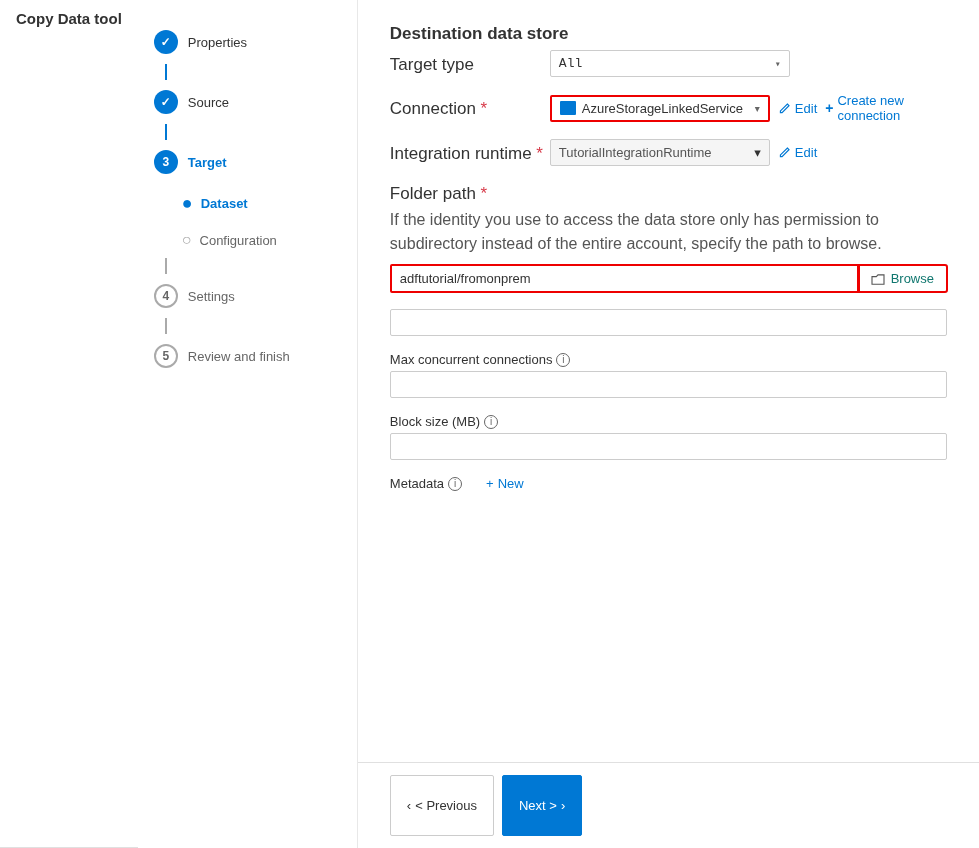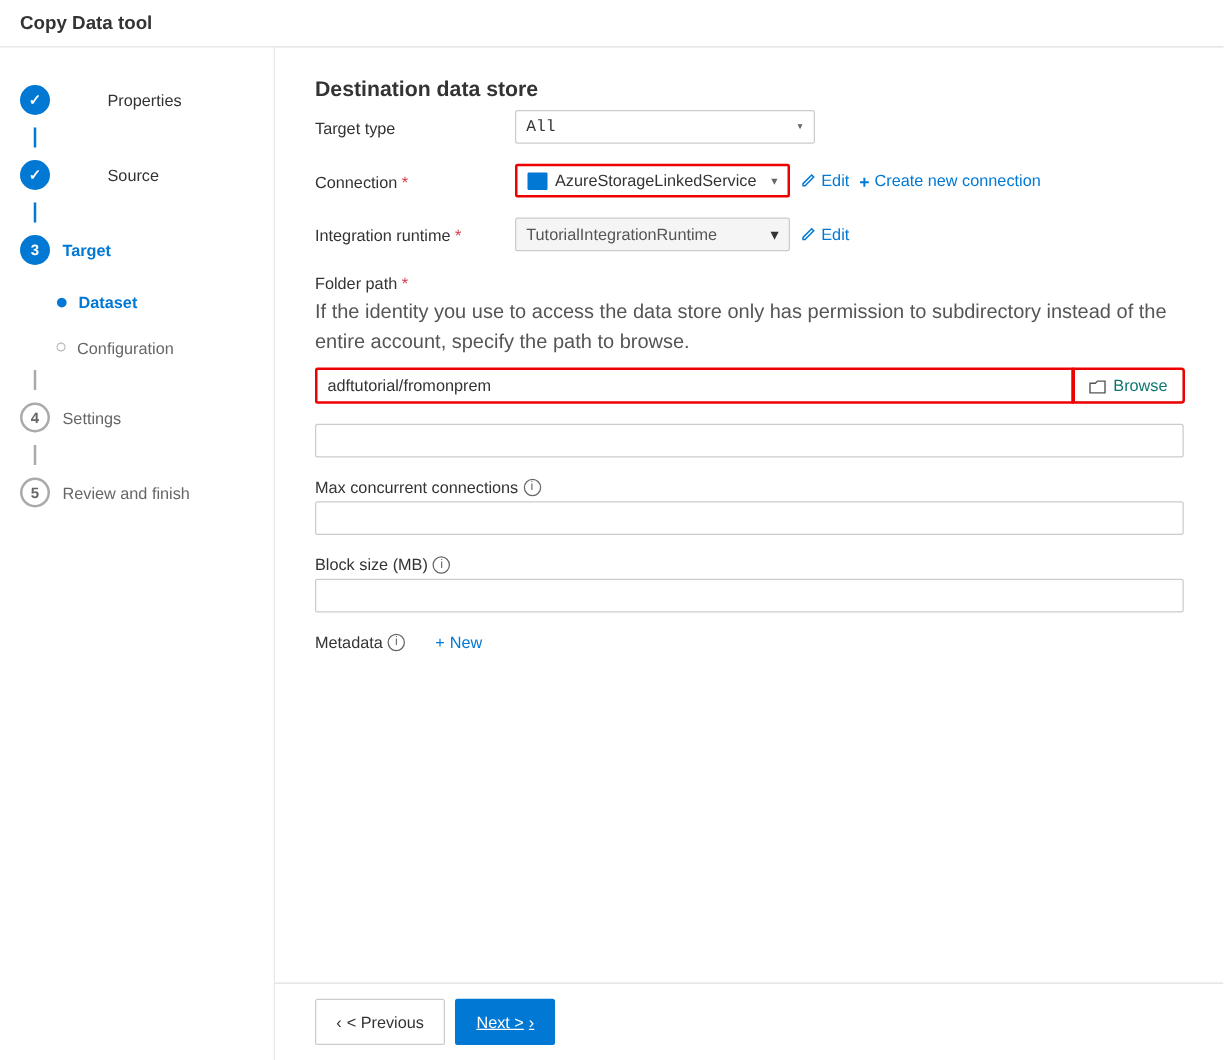--- a/index.html
+++ b/index.html
@@ -1,49 +1,49 @@
 <!DOCTYPE html>
 <html><head>
   <meta charset="utf-8">
   <style>
     * { box-sizing: border-box; margin: 0; padding: 0; }
     body { font-family: 'Segoe UI', Arial, sans-serif; font-size: 13px; color: #333; background: #fff; width: 979px; height: 848px; overflow: hidden; }
     
-    .app-container { display: flex; flex-direction: column; height: 848px; }
+    .app-container { display: flex; flex-direction: row; height: 848px; }
     
     .app-header { padding: 10px 16px; border-bottom: 1px solid #e0e0e0; }
     .app-header h1 { font-size: 15px; font-weight: 600; color: #333; }
     
     .main-content { display: flex; flex: 1; overflow: hidden; }
     
     
     .sidebar { width: 220px; padding: 20px 0; border-right: 1px solid #e8e8e8; background: #fff; }
     .sidebar-item { display: flex; align-items: center; padding: 10px 16px; cursor: pointer; position: relative; }
     .sidebar-item.active { font-weight: 600; }
     .step-circle { width: 24px; height: 24px; border-radius: 50%; display: flex; align-items: center; justify-content: center; font-size: 12px; font-weight: 600; margin-right: 10px; flex-shrink: 0; }
     .step-circle.completed { background: #0078d4; color: #fff; }
     .step-circle.active { background: #0078d4; color: #fff; border: 2px solid #0078d4; }
     .step-circle.pending { background: #fff; color: #666; border: 2px solid #aaa; }
     .step-connector { width: 2px; height: 16px; background: #0078d4; margin-left: 27px; }
     .step-connector.pending { background: #aaa; }
     .sidebar-label { font-size: 13px; }
     .sidebar-item.active .sidebar-label { color: #0078d4; font-weight: 600; }
-    .sidebar-item.completed .sidebar-label { color: #333; margin-left: 36px; }
+    .sidebar-item.completed .sidebar-label { color: #333; }
     .sidebar-item.pending .sidebar-label { color: #666; }
     
     
     .content-area { flex: 1; display: flex; flex-direction: column; overflow: hidden; }
     
     .form-area { flex: 1; padding: 24px 32px; overflow-y: auto; }
     
     .form-area h2 { font-size: 17px; font-weight: 700; margin-bottom: 6px; }
     .form-desc { font-size: 12px; color: #555; margin-bottom: 20px; line-height: 1.5; }
     
     .form-row { display: flex; align-items: center; margin-bottom: 16px; }
-    .form-label { width: 160px; font-size: 13px; color: #333; flex-shrink: 0; padding-top: 2px; }
+    .form-label { width: 160px; font-size: 17px; color: #333; flex-shrink: 0; padding-top: 2px; }
     .form-control-area { flex: 1; display: flex; align-items: center; gap: 8px; }
     
     .select-control { display: flex; align-items: center; border: 1px solid #ccc; border-radius: 2px; padding: 5px 8px; background: #fff; min-width: 220px; cursor: pointer; justify-content: space-between; }
     .select-control .select-text { font-size: 13px; color: #333; }
     .select-control .chevron { font-size: 10px; color: #666; margin-left: 8px; }
     
     .connection-select { border: 2px solid #e00; border-radius: 2px; display: flex; align-items: center; padding: 4px 8px; background: #fff; min-width: 220px; cursor: pointer; justify-content: space-between; }
     .connection-select .conn-icon { width: 16px; height: 14px; background: #0078d4; margin-right: 6px; display: inline-block; border-radius: 1px; }
     .connection-select .conn-text { font-size: 13px; color: #333; flex: 1; }
     .connection-select .chevron { font-size: 10px; color: #666; margin-left: 8px; }
@@ -66,21 +66,21 @@
     .field-label { font-size: 13px; color: #333; margin-bottom: 4px; display: flex; align-items: center; gap: 4px; }
     
     .info-icon { display: inline-flex; align-items: center; justify-content: center; width: 14px; height: 14px; border-radius: 50%; border: 1px solid #666; color: #666; font-size: 10px; cursor: default; }
     
     .metadata-row { display: flex; align-items: center; gap: 8px; }
     .new-link { color: #0078d4; cursor: pointer; font-size: 13px; display: flex; align-items: center; gap: 4px; }
     
     
     .footer-bar { border-top: 1px solid #e0e0e0; padding: 12px 32px; display: flex; gap: 8px; background: #fff; }
     .btn-secondary { border: 1px solid #ccc; background: #fff; padding: 6px 16px; font-size: 13px; cursor: pointer; border-radius: 2px; color: #333; display: flex; align-items: center; gap: 4px; }
-    .btn-primary { border: 1px solid #0078d4; background: #0078d4; padding: 10px 16px; font-size: 13px; cursor: pointer; border-radius: 2px; color: #fff; display: flex; align-items: center; gap: 4px; text-decoration: underline; }
+    .btn-primary { border: 1px solid #0078d4; background: #0078d4; padding: 22px 16px; font-size: 13px; cursor: pointer; border-radius: 2px; color: #fff; display: flex; align-items: center; gap: 4px; }
   </style>
 </head>
 <body>
 
 <div class="app-container">
 
   <div class="app-header">
     <h1>Copy Data tool</h1>
   </div>
 

